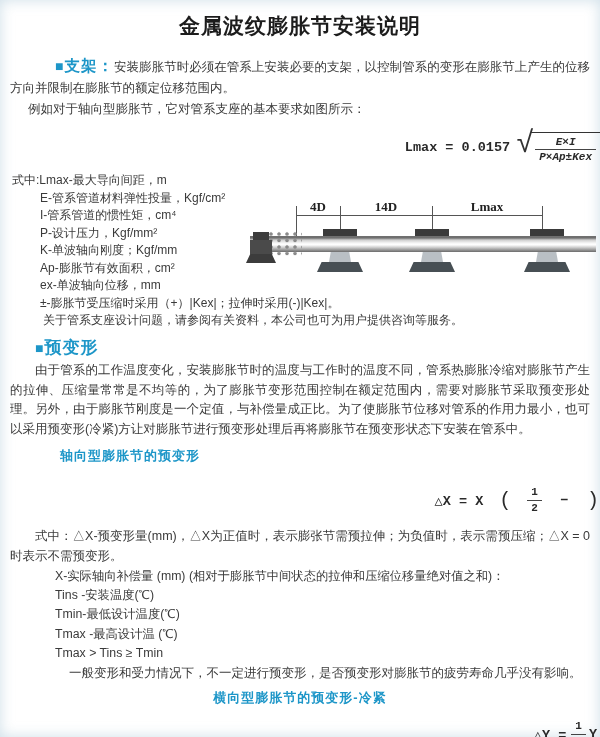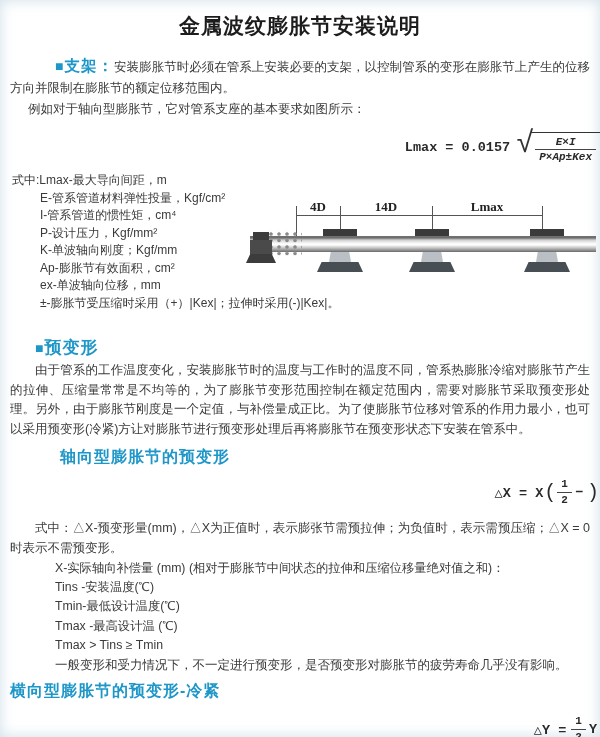--- a/index.html
+++ b/index.html
@@ -60,28 +60,28 @@
   .support .s-clamp { height:7px; background:#3a3a3a; margin:0 6px; }
   .support .s-pipe-gap { height:16px; }
   .support .s-neck { height:10px; background:#b9bfc4; margin:0 12px;
     clip-path:polygon(8% 0, 92% 0, 100% 100%, 0 100%); }
   .support .s-base { height:10px; background:#474f54;
     clip-path:polygon(10% 0, 90% 0, 100% 100%, 0 100%); }
 
   .sec-head { color:#1d96c8; font-size:17px; font-weight:600; letter-spacing:1px; }
   .h-predeform { margin:6px 10px 0 35px; }
   .p-predeform { margin:2px 10px 0 10px; text-indent:2em; line-height:19.5px; }
-  .sub-head { color:#1d96c8; font-size:16px; font-weight:600; letter-spacing:1px; }
+  .sub-head { color:#1d96c8; font-size:13px; font-weight:600; letter-spacing:1px; }
   .h-axial { margin:8px 10px 0 60px; }
-  .f2 { margin-top:7px; height:34px; }
+  .f2 { margin-top:18px; height:34px;gap:15px; }
   .p-axial-explain { margin:10px 10px 0 10px; text-indent:2em; line-height:19.5px; }
   .x-def { margin:1px 10px 0 55px; font-size:12.3px; line-height:19px; white-space:nowrap; }
   .temp-line { margin-left:55px; font-size:12.3px; line-height:19.3px; }
-  .note-line { margin:1px 10px 0 55px; font-size:12.5px; line-height:19px; }
-  .h-lateral { margin:6px 10px 0 10px; }
+  .note-line { margin:1px 10px 0 69px; font-size:12.5px; line-height:19px; }
+  .h-lateral { margin:6px 10px 0 10px;text-align:center; }
   .f3 { margin-top:12px; height:30px; }
 </style>
 </head>
 <body>
 
 <div class="page">
 
   <div class="title">金属波纹膨胀节安装说明</div>
 
   <p class="body-text p-support"><span class="inline-head"><span class="sec-marker">■</span><span>支架：</span></span><span>安装膨胀节时必须在管系上安装必要的支架，以控制管系的变形在膨胀节上产生的位移方向并限制在膨胀节的额定位移范围内。</span></p>
@@ -103,20 +103,21 @@
 
   <div class="defs-wrap">
     <div class="def-line def-lead">式中:Lmax-最大导向间距，m</div>
     <div class="def-line">E-管系管道材料弹性投量，Kgf/cm²</div>
     <div class="def-line">I-管系管道的惯性矩，cm⁴</div>
     <div class="def-line">P-设计压力，Kgf/mm²</div>
     <div class="def-line">K-单波轴向刚度；Kgf/mm</div>
     <div class="def-line">Ap-膨胀节有效面积，cm²</div>
     <div class="def-line">ex-单波轴向位移，mm</div>
     <div class="def-line def-sign">±-膨胀节受压缩时采用（+）|Kex|；拉伸时采用(-)|Kex|。</div>
+    <div class="def-line def-consult">关于管系支座设计问题，请参阅有关资料，本公司也可为用户提供咨询等服务。</div>
 
     <div class="diagram">
       <div class="dim-line"></div>
       <div class="tick" style="left:46px"></div>
       <div class="tick" style="left:90px"></div>
       <div class="tick" style="left:182px"></div>
       <div class="tick" style="left:292px"></div>
       <div class="dim-label" style="left:46px;width:44px">4D</div>
       <div class="dim-label" style="left:90px;width:92px">14D</div>
       <div class="dim-label" style="left:182px;width:110px">Lmax</div>

